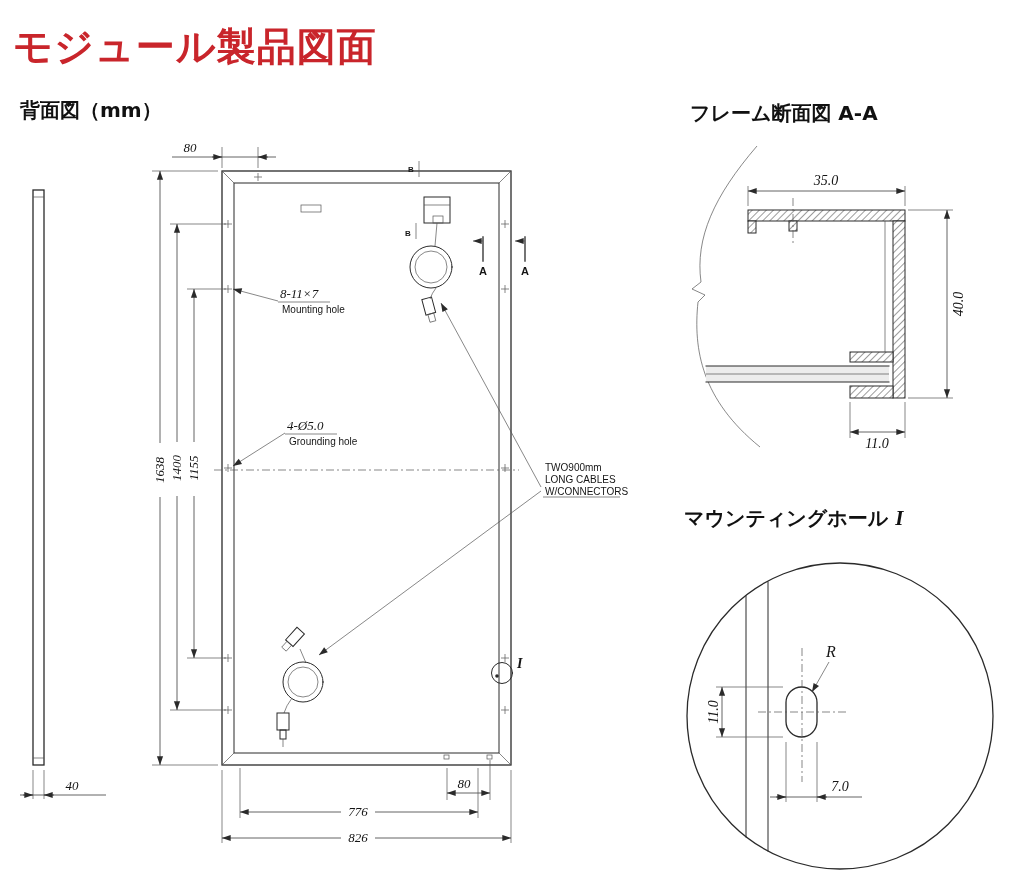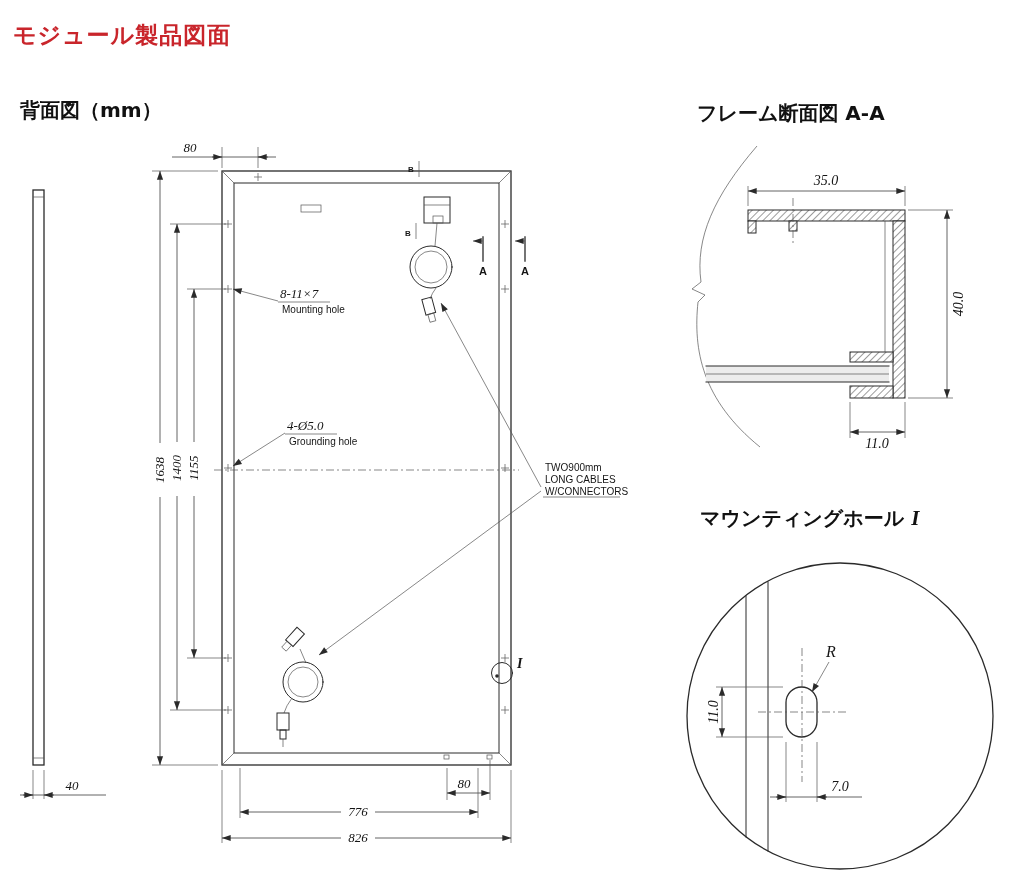--- a/index.html
+++ b/index.html
@@ -4,29 +4,29 @@
 <style>
   * { margin:0; padding:0; box-sizing:border-box; }
   html,body { background:#ffffff; }
   body {
     position:relative; width:1015px; height:885px; overflow:hidden;
     font-family:"Liberation Sans", sans-serif; color:#151515;
   }
   .page-title {
     position:absolute; left:13px; top:20px;
     font-family:"DejaVu Sans", sans-serif;
-    font-size:23px; font-weight:800; color:#c9252b; letter-spacing:1px;
+    font-size:39px; font-weight:800; color:#c9252b; letter-spacing:1px;
   }
   .sec-title {
     position:absolute; font-family:"DejaVu Sans", sans-serif;
     font-size:20px; font-weight:700; color:#111;
   }
   #t-rear  { left:8px;   top:97px;margin-left:12px; }
-  #t-frame { left:690px; top:100px;margin-left:7px; }
-  #t-mount { left:700px; top:505px; }
+  #t-frame { left:690px; top:100px; }
+  #t-mount { left:684px; top:505px; }
   .serif-i { font-family:"Liberation Serif", serif; font-style:italic; font-size:21px; font-weight:700; }
 
   svg.drawing { position:absolute; left:0; top:0; }
   .ln { stroke:#2a2a2a; stroke-width:1.3; fill:none; stroke-linecap:square; }
   .md { stroke:#2a2a2a; stroke-width:1;   fill:none; stroke-linecap:square; }
   .tn { stroke:#555555; stroke-width:0.7; fill:none; }
   .dm { stroke:#3d3d3d; stroke-width:0.8; fill:none; }
   .ds { stroke-dasharray:8 3 2 3; }
   .hatched { fill:url(#hatch); stroke:#2a2a2a; stroke-width:1; }
   text.dimtxt  { font:italic 13px "Liberation Serif", serif; fill:#151515; }

